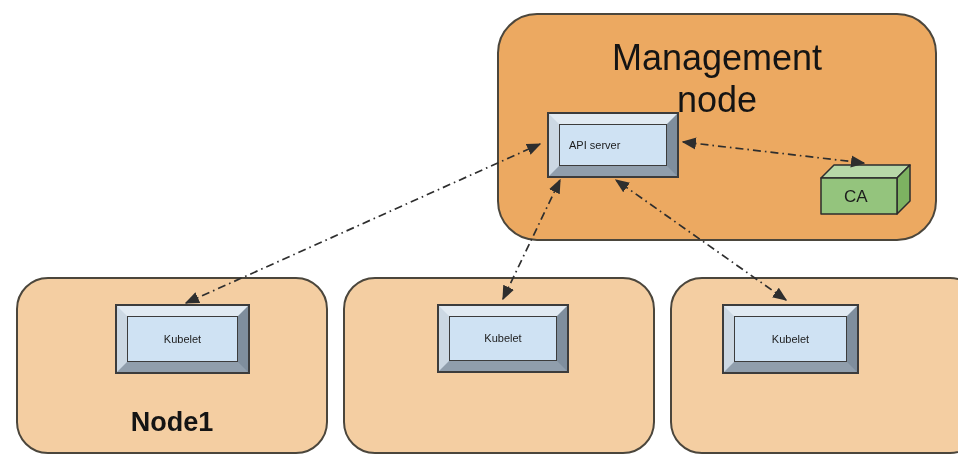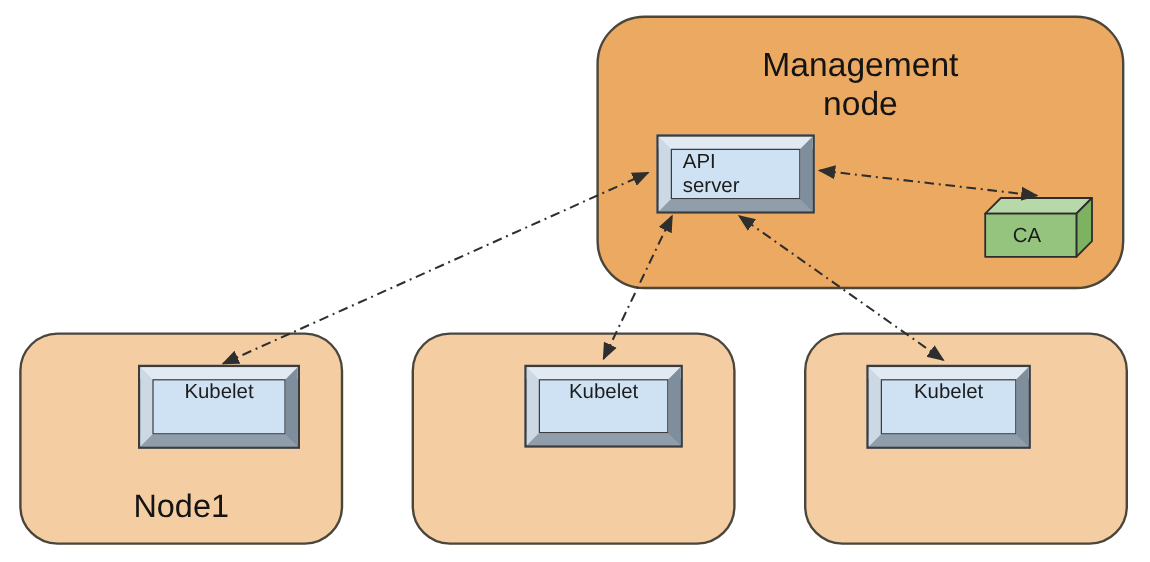--- a/index.html
+++ b/index.html
@@ -11,49 +11,49 @@
   .group{
     position:absolute;box-sizing:border-box;
     border:2px solid #4b463c;
   }
   .mgmt{
     left:497px;top:13px;width:440px;height:228px;
     background:#ECA961;border-radius:40px;
   }
   .worker{
     background:#F4CEA2;border-radius:32px;
-    top:277px;width:270px;height:177px;
+    top:277px;width:312px;height:177px;
   }
   .worker.n1{left:16px;}
   .worker.n2{left:343px;}
   .worker.n3{left:670px;}
   .group-title{
     position:absolute;left:50%;transform:translateX(-50%);
     top:22px;width:230px;text-align:center;
-    font-size:28px;line-height:1.18;font-weight:400;color:#141414;
+    font-size:36px;line-height:1.18;font-weight:400;color:#141414;
   }
   .worker-label{
     position:absolute;left:0;right:0;bottom:14px;text-align:center;
-    font-size:27px;font-weight:400;color:#141414;
+    font-size:27px;font-weight:700;color:#141414;
   }
   
   .machine{
     position:absolute;box-sizing:border-box;
     border:2px solid #3c3c3c;background:#aebbc8;
   }
   .machine-frame{
     width:100%;height:100%;box-sizing:border-box;
     border-style:solid;border-width:10px;
     border-color:#e1eaf2 #7f8e9d #909eac #ccd8e3; 
   }
   .machine-face{
     width:100%;height:100%;box-sizing:border-box;
     border:1px solid #3c3c3c;background:#CFE2F3;
-    display:flex;align-items:flex-start;justify-content:center;
-    font-size:17px;line-height:1.15;color:#1c1c1c;
+    display:flex;align-items:center;justify-content:center;
+    font-size:11px;line-height:1.15;color:#1c1c1c;
   }
   .api-box{left:48px;top:97px;width:132px;height:66px;}
   .api-box .machine-face{justify-content:flex-start;padding-left:9px;}
   .api-box .wrap{display:block;width:58px;text-align:left;}
   .kubelet1{left:97px;top:25px;width:135px;height:70px;}
   .kubelet2{left:92px;top:25px;width:132px;height:69px;}
   .kubelet3{left:50px;top:25px;width:137px;height:70px;}
   
   .ca-svg{position:absolute;left:321px;top:149px;width:92px;height:52px;}
   .ca-text{font-family:"Liberation Sans",sans-serif;font-size:17px;fill:#1c1c1c;}

